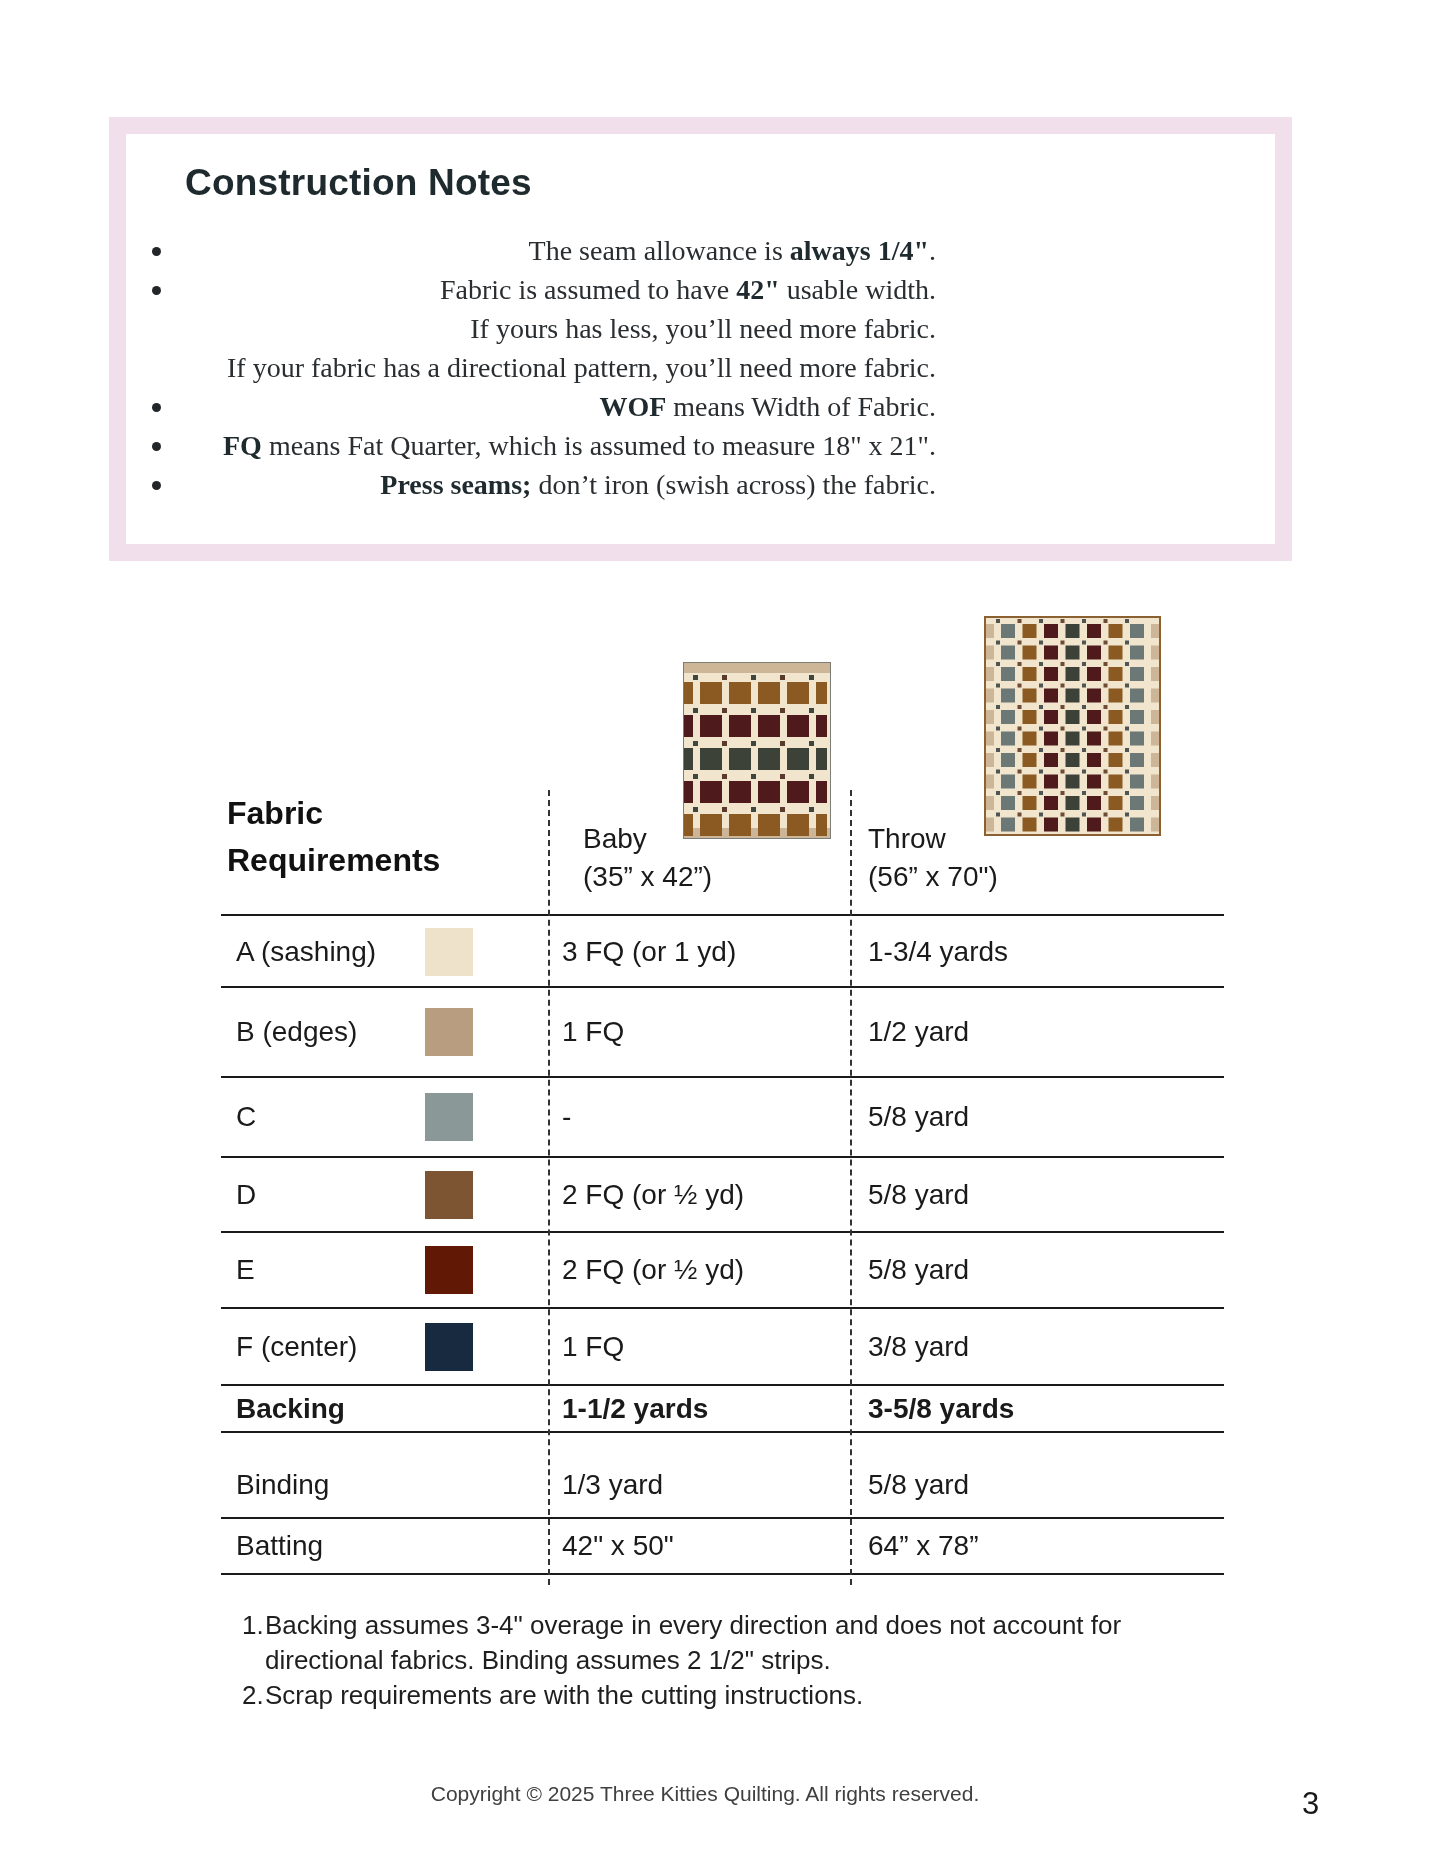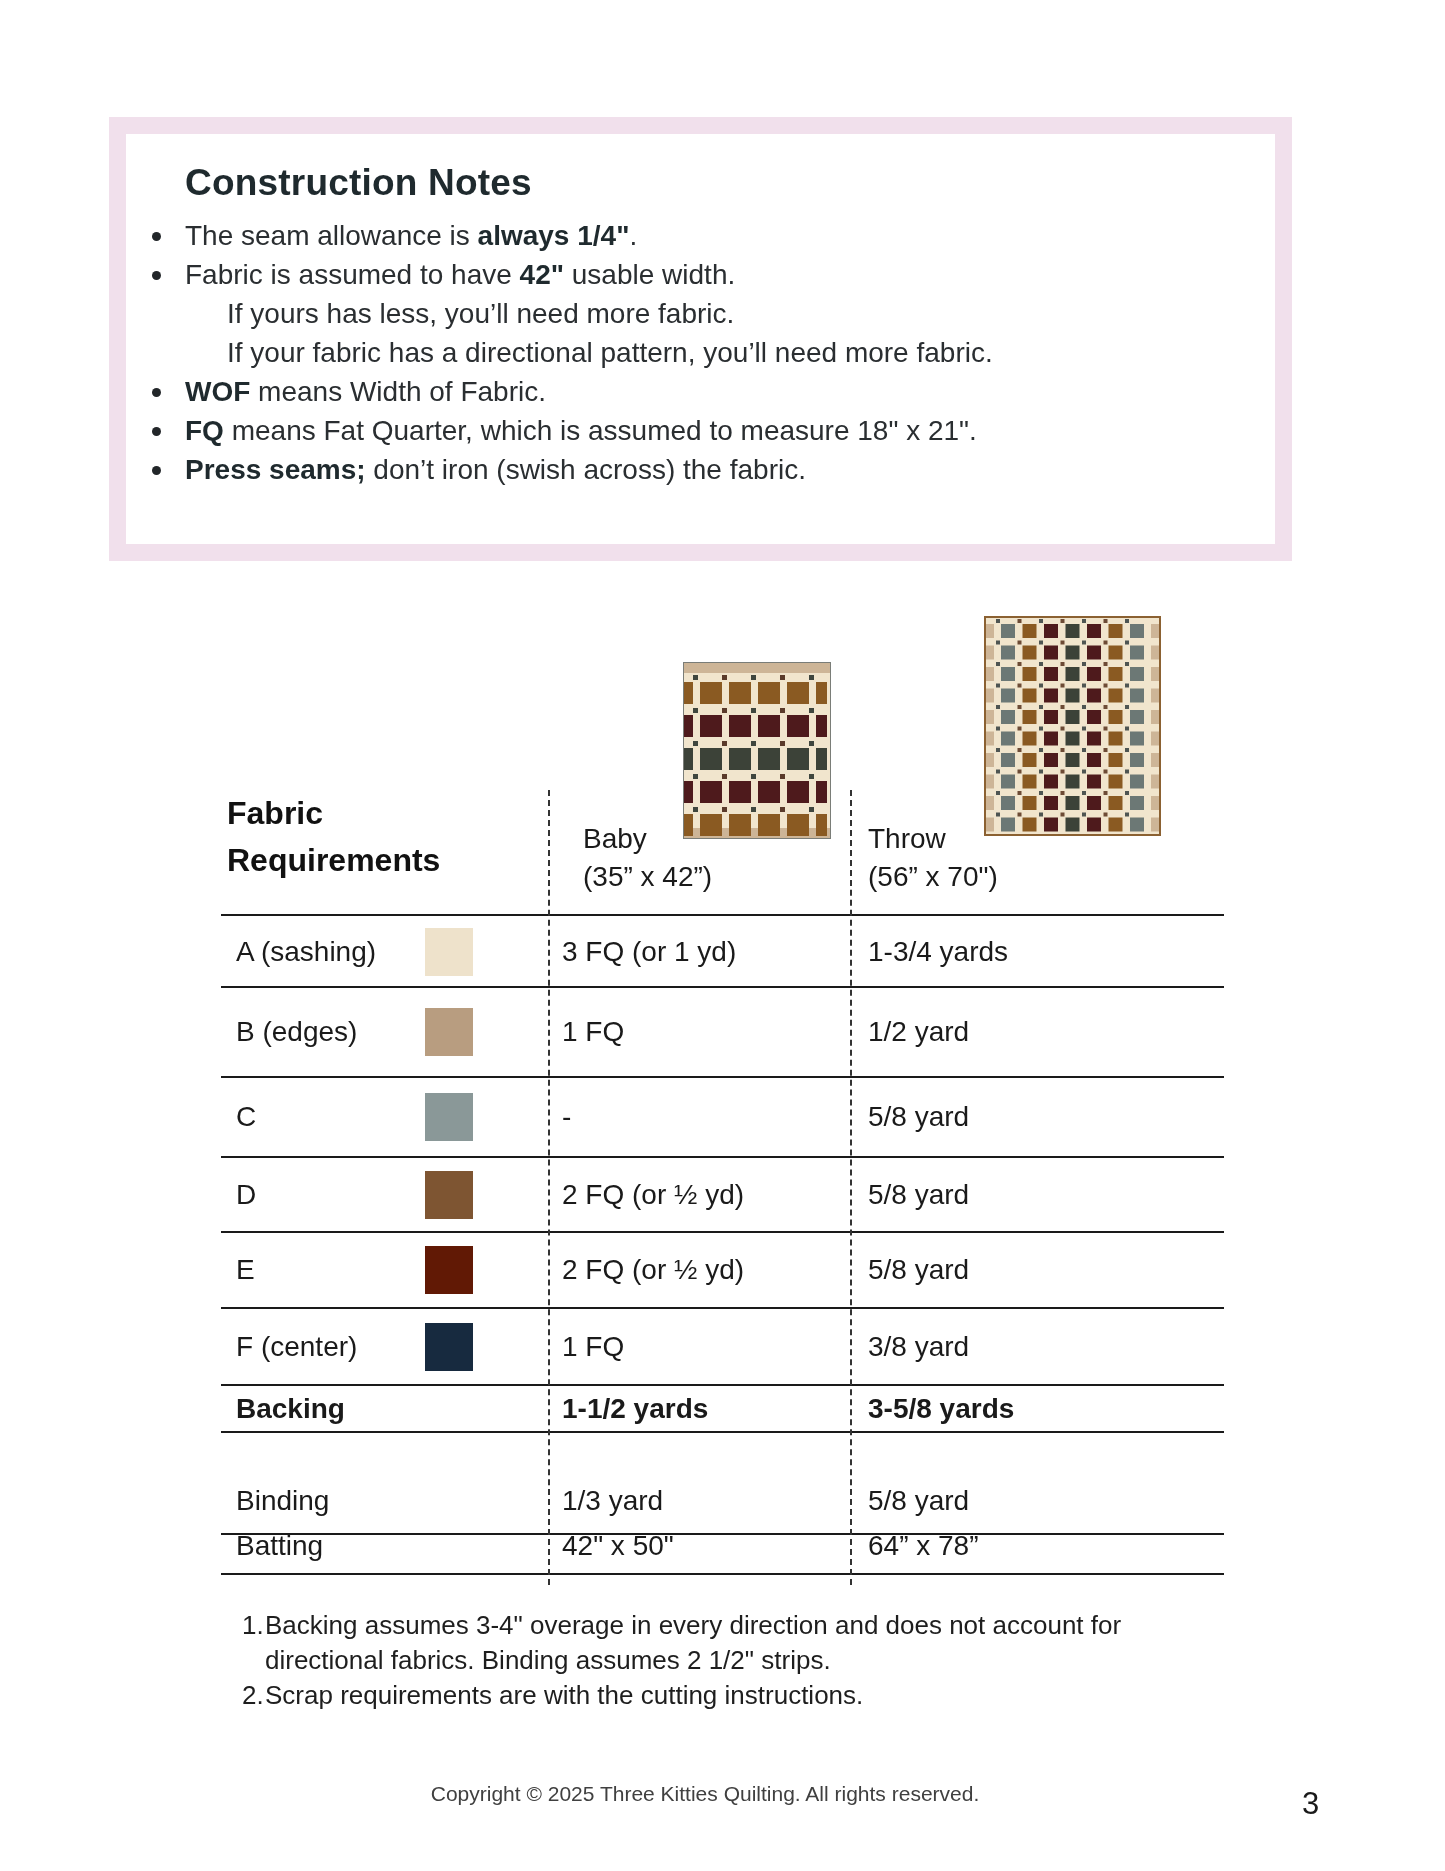--- a/index.html
+++ b/index.html
@@ -2,27 +2,27 @@
 <html><head>
 <meta charset="utf-8">
 <style>
   * { box-sizing: border-box; margin: 0; padding: 0; }
   html, body { width: 1445px; height: 1871px; background: #ffffff; }
   body { position: relative; font-family: "Liberation Sans", "DejaVu Sans", sans-serif; color: #222629; overflow: hidden; }
 
   
   .notes-box {
     position: absolute; left: 109px; top: 117px; width: 1183px; height: 444px;
-    border: 17px solid #f1e0ec; background: #ffffff;
+    border: 17px solid #f1e0ec; background: #ffffff; text-align: right;
   }
   .notes-title {
     position: absolute; left: 59px; top: 28px;
     font-size: 37px; font-weight: bold; color: #1f2a2e; letter-spacing: 0.2px;
   }
-  .notes-list { position: absolute; left: 26px; top: 82px; list-style: none; }
+  .notes-list { position: absolute; left: 26px; top: 97px; list-style: none; font-family: Liberation Serif, serif; }
   .notes-list li { position: relative; font-size: 28px; line-height: 39px; color: #2a2e31; padding-left: 33px; white-space: nowrap; }
   .notes-list li .dot {
     position: absolute; left: 0; top: 16px; width: 9px; height: 9px; border-radius: 50%; background: #222629;
   }
   .notes-list li.sub { padding-left: 75px; }
   .notes-list b { font-weight: bold; color: #1f2a2e; }
 
   
   .quilt { position: absolute; }
   .quilt svg { display: block; width: 100%; height: 100%; }
@@ -354,21 +354,21 @@
         <div class="cell name">F (center)</div>
         <div class="swatch" style="background: rgb(23, 42, 63);"></div>
         <div class="cell baby">1 FQ</div>
         <div class="cell throw">3/8 yard</div>
       </div>
       <div class="row" style="top: 596px; height: 47px; font-weight: bold;">
         <div class="cell name">Backing</div>
         <div class="cell baby">1-1/2 yards</div>
         <div class="cell throw">3-5/8 yards</div>
       </div>
-      <div class="row" style="top: 663px; height: 66px; margin-top: 16px;">
+      <div class="row" style="top: 663px; height: 66px;">
         <div class="cell name">Binding</div>
         <div class="cell baby">1/3 yard</div>
         <div class="cell throw">5/8 yard</div>
       </div>
       <div class="row" style="top: 729px; height: 56px;">
         <div class="cell name">Batting</div>
         <div class="cell baby">42" x 50"</div>
         <div class="cell throw">64” x 78”</div>
       </div>
     </div>

